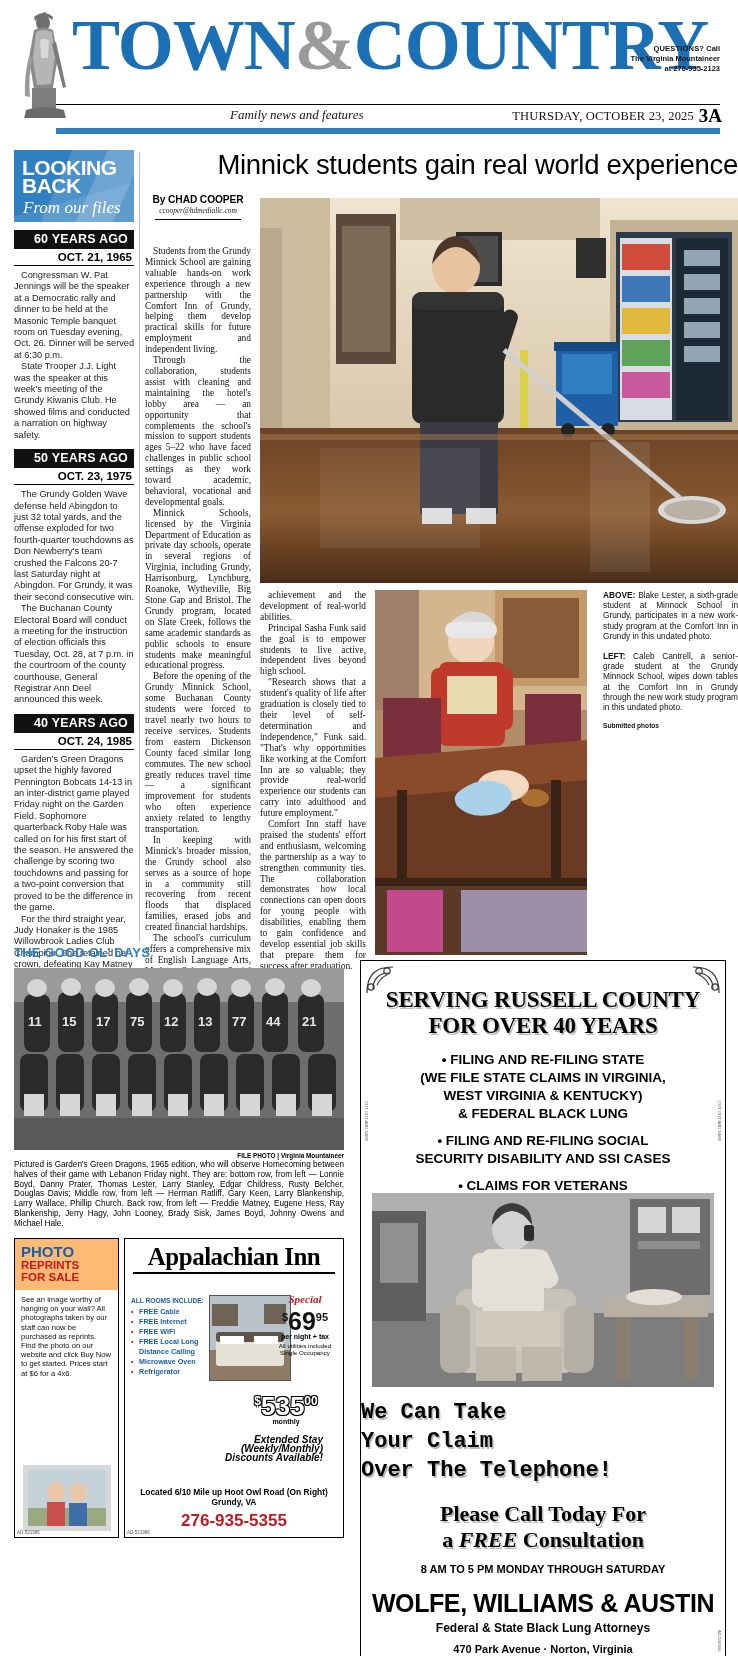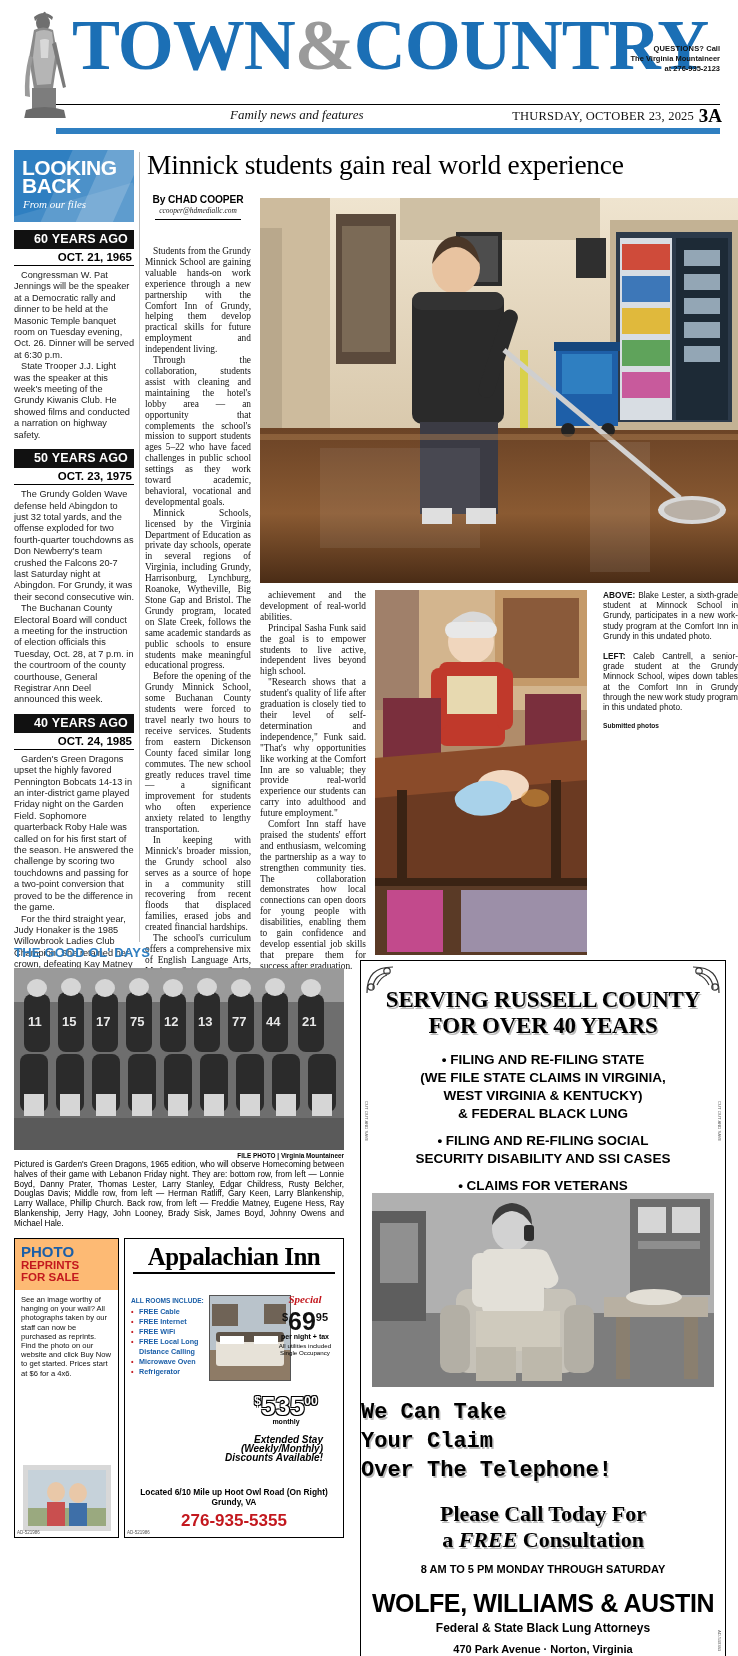--- a/index.html
+++ b/index.html
@@ -80,21 +80,21 @@
   }
   .lb-l1, .lb-l2 {
     position:absolute; left:8px; color:#fff;
     font-family:"Liberation Sans", sans-serif; font-weight:700;
     font-size:21px; line-height:20px; letter-spacing:-0.5px;
   }
   .lb-l1 { top:8px; }
   .lb-l2 { top:26px; }
   .lb-sub {
     position:absolute; left:9px; top:48px; color:#fff;
-    font-family:"Liberation Serif", serif; font-style:italic; font-size:11px;
+    font-family:"Liberation Serif", serif; font-style:italic; font-size:17px;
   }
   .ago-bar {
     margin-top:8px; background:#111; color:#fff; text-align:right;
     font-family:"Liberation Sans", sans-serif; font-weight:700; font-size:12.5px;
     padding:2px 6px 3px 6px; letter-spacing:0.2px;
   }
   .ago-date {
     text-align:right; font-family:"Liberation Sans", sans-serif; font-weight:700;
     font-size:11.5px; padding:2px 2px 2px 0; border-bottom:1px solid #000;
     margin-bottom:4px;
@@ -107,23 +107,24 @@
   .see-more {
     margin-top:7px; font-family:"Liberation Sans", sans-serif;
     font-size:8px; font-weight:700; letter-spacing:0.3px;
   }
 
   .vline { position:absolute; width:1px; background:#bdbdbd; }
 
   
   .story { position:absolute; left:145px; top:10px; width:593px; }
   .headline {
-    font-family:Liberation Serif, serif; font-size:27.5px; line-height:30px;
+    font-family:Liberation Sans, sans-serif; font-size:27.5px; line-height:30px;
     font-weight:400; letter-spacing:-0.3px; white-space:nowrap;
     padding-left:2px;
+    text-align:right;
   }
   .byline-block { position:absolute; left:0; top:44px; width:106px; }
   .byline {
     font-family:"Liberation Sans", sans-serif; font-weight:700; font-size:10.2px;
     text-align:center; letter-spacing:-0.1px;
   }
   .byemail {
     font-family:"Liberation Serif", serif; font-style:italic; font-size:7.4px;
     text-align:center; margin-top:1px; color:#222;
   }

